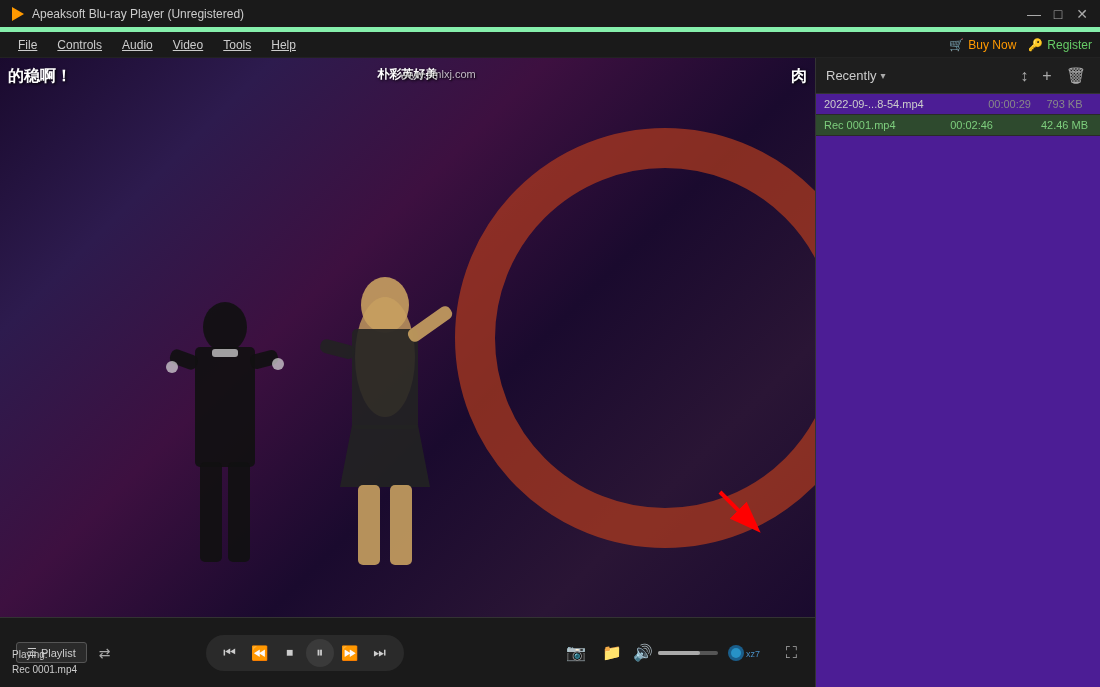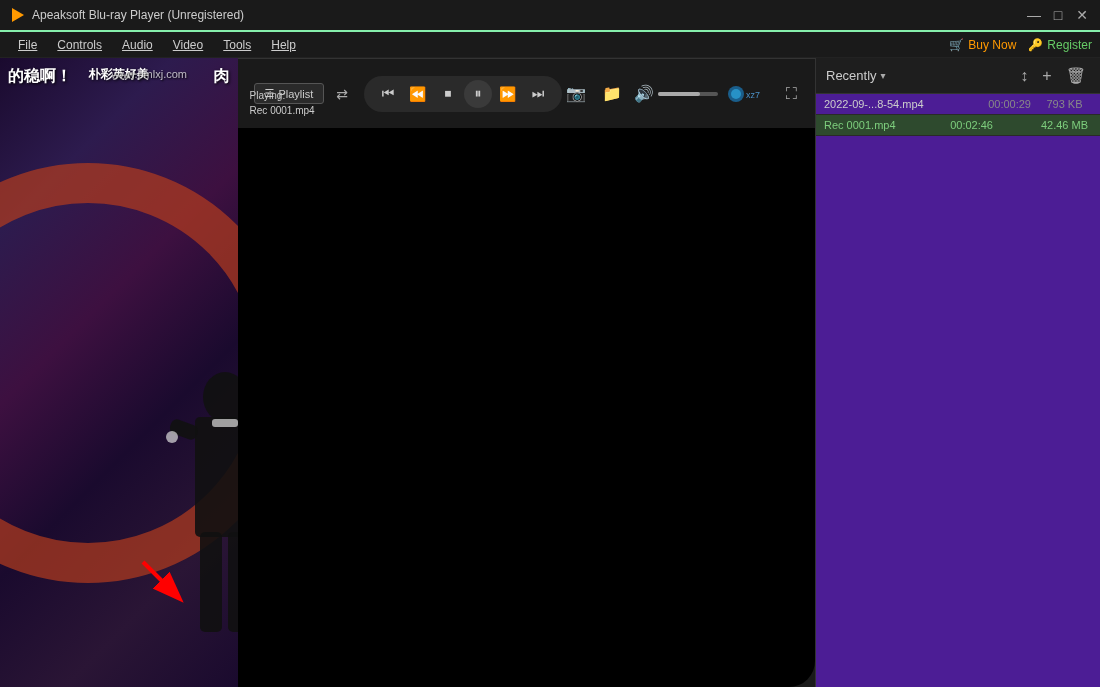--- a/index.html
+++ b/index.html
@@ -14,21 +14,21 @@
       user-select: none;
     }
 
     
     #title-bar {
       height: 32px;
       background: #1a1a1a;
       display: flex;
       align-items: center;
       padding: 0 8px;
-      border-bottom: 2px solid #86efac;
+      border-bottom: 5px solid #86efac;
     }
     #title-bar .logo {
       width: 18px;
       height: 18px;
       margin-right: 6px;
     }
     #title-bar .title-text {
       color: #ccc;
       font-size: 12px;
       flex: 1;
@@ -90,23 +90,22 @@
     
     #main-layout {
       display: flex;
       height: calc(687px - 32px - 26px);
     }
 
     
     #video-area {
       flex: 1;
       display: flex;
-      flex-direction: row;
+      flex-direction: column;
       background: #000;
-      border-radius: 26px;
     }
 
     #video-canvas {
       flex: 1;
       position: relative;
       overflow: hidden;
       background: #000;
     }
 
     .video-bg {

